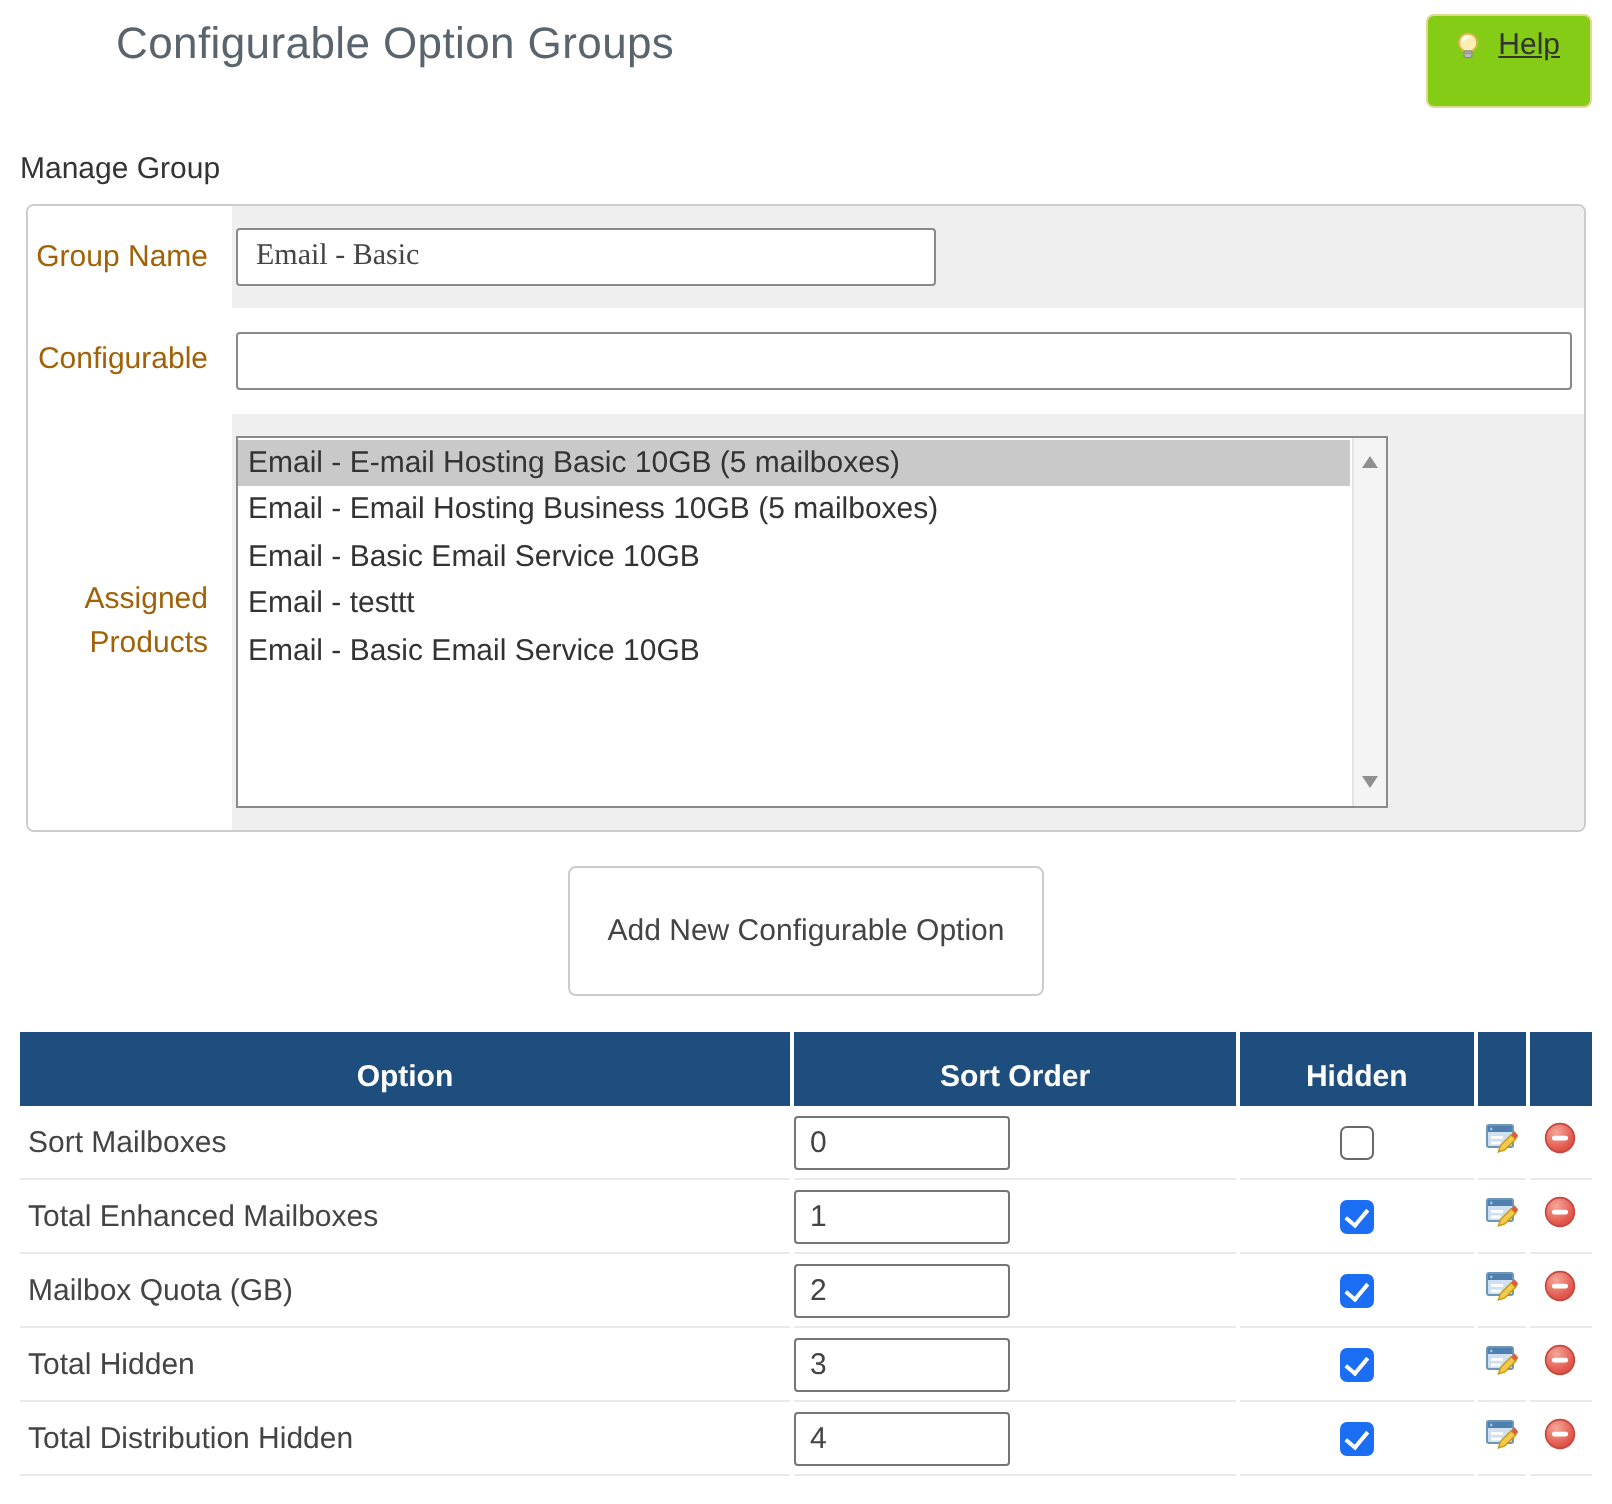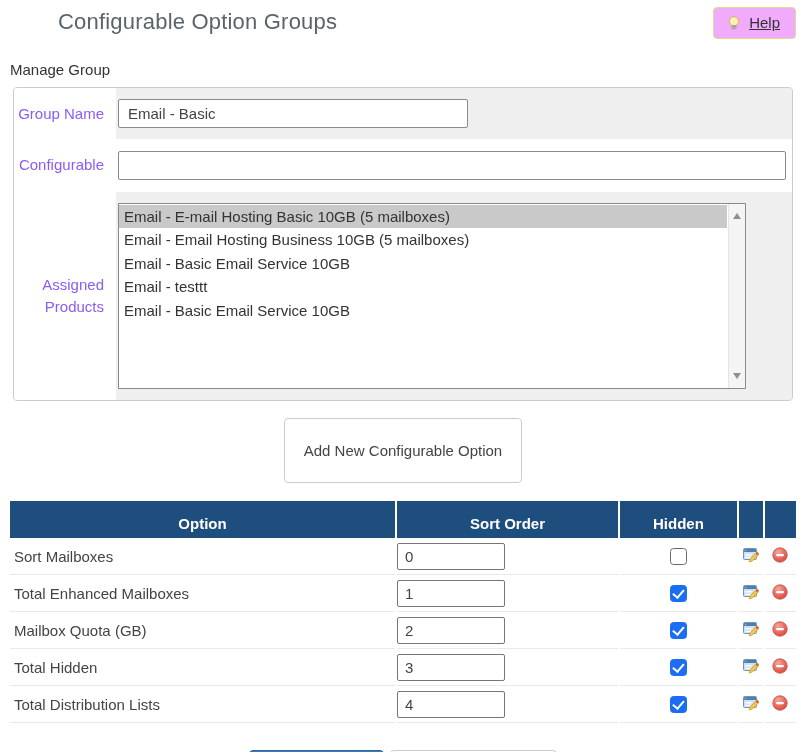--- a/index.html
+++ b/index.html
@@ -11,52 +11,52 @@
     width: 806px;
     height: 752px;
     overflow: hidden;
   }
   .container { padding: 7px 10px 0 10px; }
 
   
   .page-header { display: flex; justify-content: space-between; align-items: flex-start; }
   .page-title { font-size: 22px; font-weight: 400; color: #5a646d; padding-left: 3px; padding-top: 2px; letter-spacing: .2px; margin-left: 45px; }
   .help-btn {
-    background: #f0abfc; border: 1px solid #e3d88f; border-radius: 4px;
-    padding: 6px 15px 7px 12px; font-size: 15px; color: #333;
+    background: #84cc16; border: 1px solid #e3d88f; border-radius: 4px;
+    padding: 6px 15px 22px 12px; font-size: 15px; color: #333;
     display: inline-flex; align-items: center; gap: 7px; cursor: pointer;
     font-family: inherit;
     text-decoration: underline;
   }
 
   
   .section-heading { font-size: 15px; font-weight: 400; color: #333; margin-top: 22px; }
   .form-box {
     margin: 9px 0 0 3px; width: 780px;
     border: 1px solid #ccc; border-radius: 4px; overflow: hidden; background: #fff;
   }
   .form-row { display: grid; grid-template-columns: 102px 1fr; }
   .form-row + .form-row .field-cell { border-top: 1px solid #fff; }
   .label-cell {
     display: flex; align-items: center; justify-content: flex-end;
-    text-align: right; padding: 4px 12px 4px 4px; color: #8b5cf6; line-height: 1.45; background: #fff;
+    text-align: right; padding: 4px 12px 4px 4px; color: #a16207; line-height: 1.45; background: #fff;
   }
   .field-cell { padding: 11px 8px 11px 2px; background: #fff; }
   .field-cell.alt { background: #efefef; }
   .text-input {
-    font-family: Liberation Sans, sans-serif; font-size: 15px; color: #444;
+    font-family: Liberation Serif, serif; font-size: 15px; color: #444;
     height: 29px; border: 1px solid #8a8a8a; border-radius: 2px;
     padding: 2px 9px; background: #fff; outline: none;
   }
   .group-name-input { width: 350px; }
   .description-input { width: 668px; }
 
   
   .listbox {
-    position: relative; width: 628px; height: 186px;
+    position: relative; width: 576px; height: 186px;
     background: #fff; border: 1px solid #8a8a8a; overflow: hidden;
   }
   .lb-items { position: absolute; left: 0; top: 1px; right: 18px; }
   .lb-item { padding: 0 5px; line-height: 23.4px; color: #333; white-space: nowrap; cursor: default; }
   .lb-item.selected { background: #c9c9c9; }
   .lb-scrollbar {
     position: absolute; top: 0; right: 0; bottom: 0; width: 17px;
     background: #f4f4f4; border-left: 1px solid #e4e4e4;
   }
   .sb-arrow-up, .sb-arrow-down { position: absolute; left: 4px; width: 0; height: 0; cursor: pointer; }
@@ -286,21 +286,21 @@
                     <stop offset="70%" stop-color="#e2574c"></stop>
                     <stop offset="100%" stop-color="#d8473c"></stop>
                   </radialGradient>
                 </defs>
                 <circle cx="8" cy="8" r="7.2" fill="url(#delgrad)" stroke="#c2483e" stroke-width="0.8"></circle>
                 <rect x="4" y="6.9" width="8" height="2.3" rx="1.1" fill="#fff"></rect>
               </svg></span></td>
   </tr>
 
   <tr>
-    <td class="opt-name-cell">Total Distribution Lists</td>
+    <td class="opt-name-cell">Total Distribution Hidden</td>
     <td class="sort-cell"><input class="sort-input" type="text" value="4" style=""></td>
     <td class="hidden-cell"><input class="hidden-cb" type="checkbox" checked="" style=""></td>
     <td class="icon-cell"><span class="icon-btn"><svg width="16" height="16" viewBox="0 0 16 16">
                 <rect x="0.5" y="1.5" width="13" height="11" rx="1" fill="#cfe1f1" stroke="#7096b5" stroke-width="1"></rect>
                 <rect x="1" y="2" width="12" height="3" fill="#4f7fae"></rect>
                 <circle cx="2.6" cy="3.5" r="0.7" fill="#9cc0de"></circle>
                 <rect x="2.5" y="7" width="6" height="1.4" fill="#fff"></rect>
                 <rect x="2.5" y="9.8" width="5" height="1.4" fill="#fff"></rect>
                 <polygon points="6.2,15 7.2,11.8 12.6,6.4 14.8,8.6 9.4,14 6.2,15" fill="#f2c94c" stroke="#c79810" stroke-width="0.7"></polygon>
                 <polygon points="12.6,6.4 14.2,4.8 16,6.8 14.8,8.6" fill="#e2574c" stroke="#c79810" stroke-width="0.5"></polygon>

